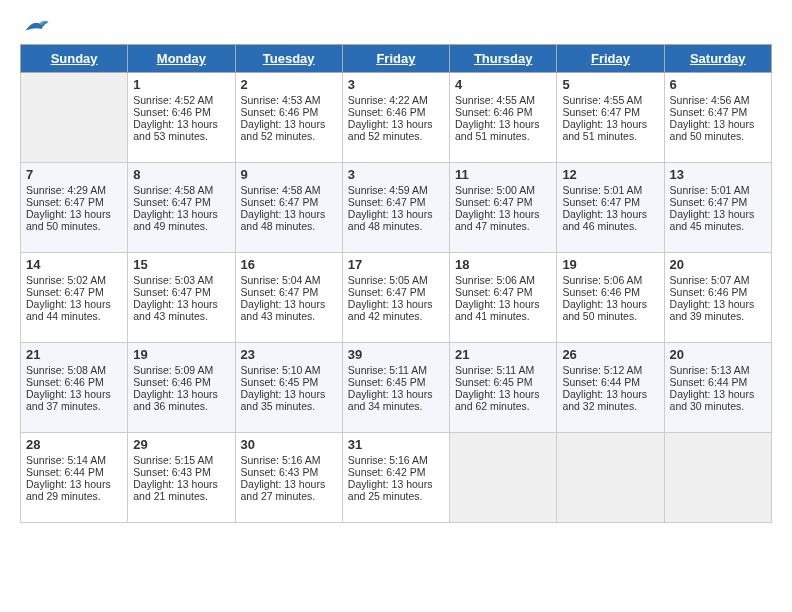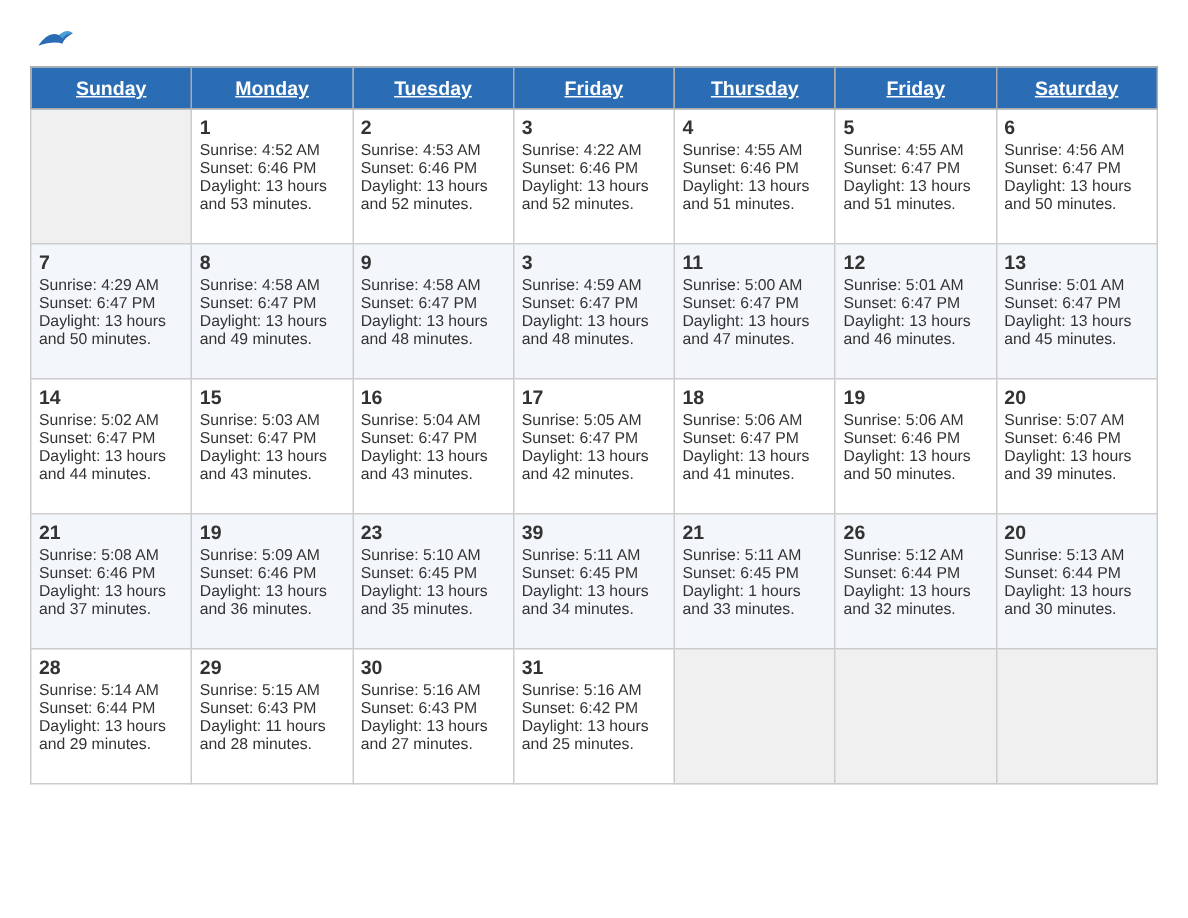--- a/index.html
+++ b/index.html
@@ -256,21 +256,21 @@
         <td>
           <span class="day-num">39</span>
           <div>Sunrise: 5:11 AM</div>
           <div>Sunset: 6:45 PM</div>
           <div>Daylight: 13 hours and 34 minutes.</div>
         </td>
         <td>
           <span class="day-num">21</span>
           <div>Sunrise: 5:11 AM</div>
           <div>Sunset: 6:45 PM</div>
-          <div>Daylight: 1 hours and 33 minutes.</div>
+          <div>Daylight: 13 hours and 62 minutes.</div>
         </td>
         <td>
           <span class="day-num">26</span>
           <div>Sunrise: 5:12 AM</div>
           <div>Sunset: 6:44 PM</div>
           <div>Daylight: 13 hours and 32 minutes.</div>
         </td>
         <td>
           <span class="day-num">20</span>
           <div>Sunrise: 5:13 AM</div>
@@ -282,21 +282,21 @@
         <td>
           <span class="day-num">28</span>
           <div>Sunrise: 5:14 AM</div>
           <div>Sunset: 6:44 PM</div>
           <div>Daylight: 13 hours and 29 minutes.</div>
         </td>
         <td>
           <span class="day-num">29</span>
           <div>Sunrise: 5:15 AM</div>
           <div>Sunset: 6:43 PM</div>
-          <div>Daylight: 11 hours and 28 minutes.</div>
+          <div>Daylight: 13 hours and 21 minutes.</div>
         </td>
         <td>
           <span class="day-num">30</span>
           <div>Sunrise: 5:16 AM</div>
           <div>Sunset: 6:43 PM</div>
           <div>Daylight: 13 hours and 27 minutes.</div>
         </td>
         <td>
           <span class="day-num">31</span>
           <div>Sunrise: 5:16 AM</div>

